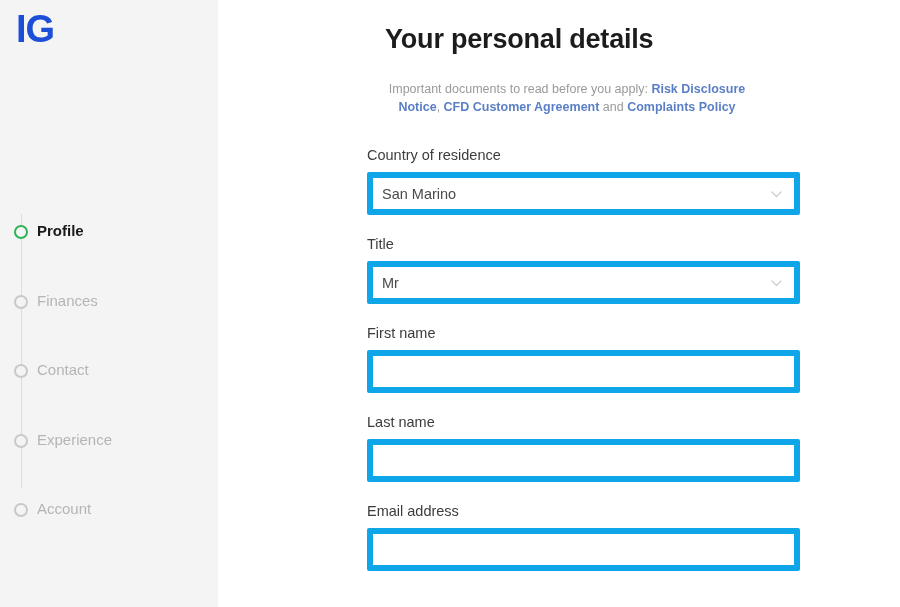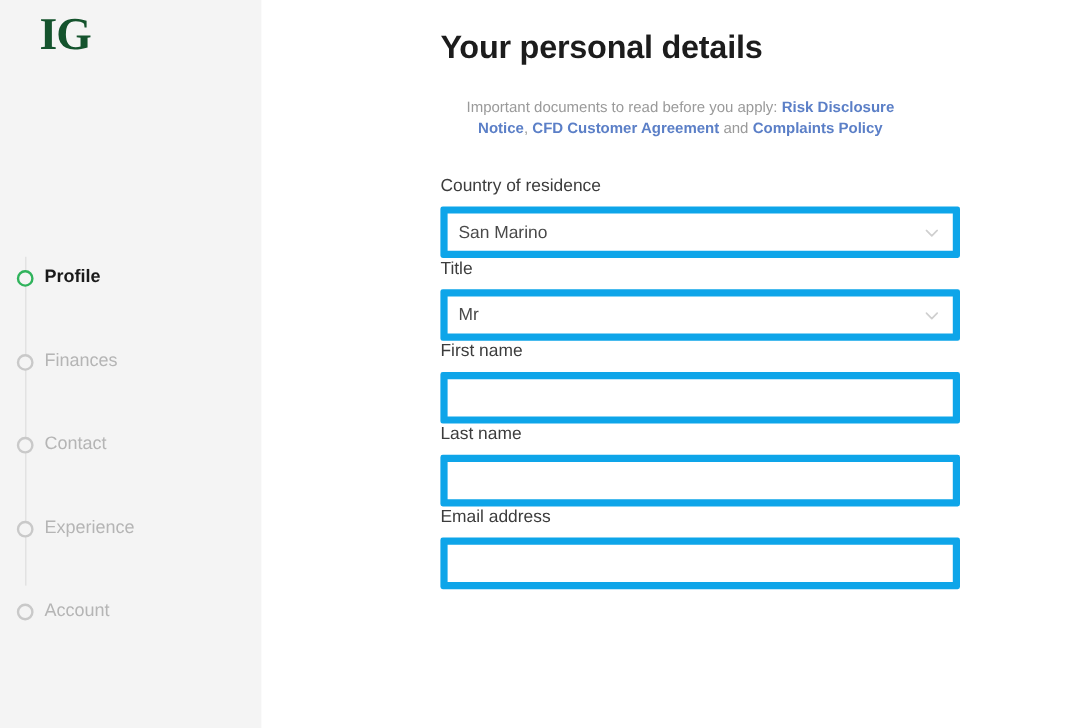--- a/index.html
+++ b/index.html
@@ -13,27 +13,27 @@
 
   
   .sidebar {
     width: 218px; height: 607px;
     background: #f4f4f4;
     position: relative;
     flex: 0 0 218px;
   }
   .logo {
     position: absolute;
-    left: 33px; top: 10px;
+    left: 16px; top: 10px;
     font-size: 38px;
     font-weight: bold;
     letter-spacing: -1px;
-    color: #14532d;
+    color: #1d4ed8;
     line-height: 1;
-    font-family: Liberation Serif, serif;
+    font-family: Liberation Sans, sans-serif;
   }
   .stepper {
     position: absolute;
     left: 0; top: 196px;
     width: 218px;
   }
   .step-line {
     position: absolute;
     left: 21px;
     top: 18px;
@@ -81,38 +81,39 @@
     position: relative;
     padding-left: 149px;
     padding-top: 22px;
   }
   .page-title {
     font-size: 27px;
     font-weight: bold;
     color: #1c1c1c;
     letter-spacing: -0.2px;
     line-height: 34px;
+    margin-left: 18px;
   }
   .disclaimer {
     margin-top: 25px;
     font-size: 12.5px;
     line-height: 17.5px;
     color: #9a9a9a;
     width: 400px;
     text-align: center;
   }
   .disclaimer a {
     color: #5b7fc7;
     font-weight: bold;
     text-decoration: none;
   }
   .form {
     margin-top: 30px;
   }
-  .field { }
+  .field { margin-bottom: 20px; }
   .field-label {
     display: block;
     font-size: 14.5px;
     color: #3c3c3c;
     margin-bottom: 8px;
     line-height: 18px;
   }
   .control {
     position: relative;
     width: 433px;

